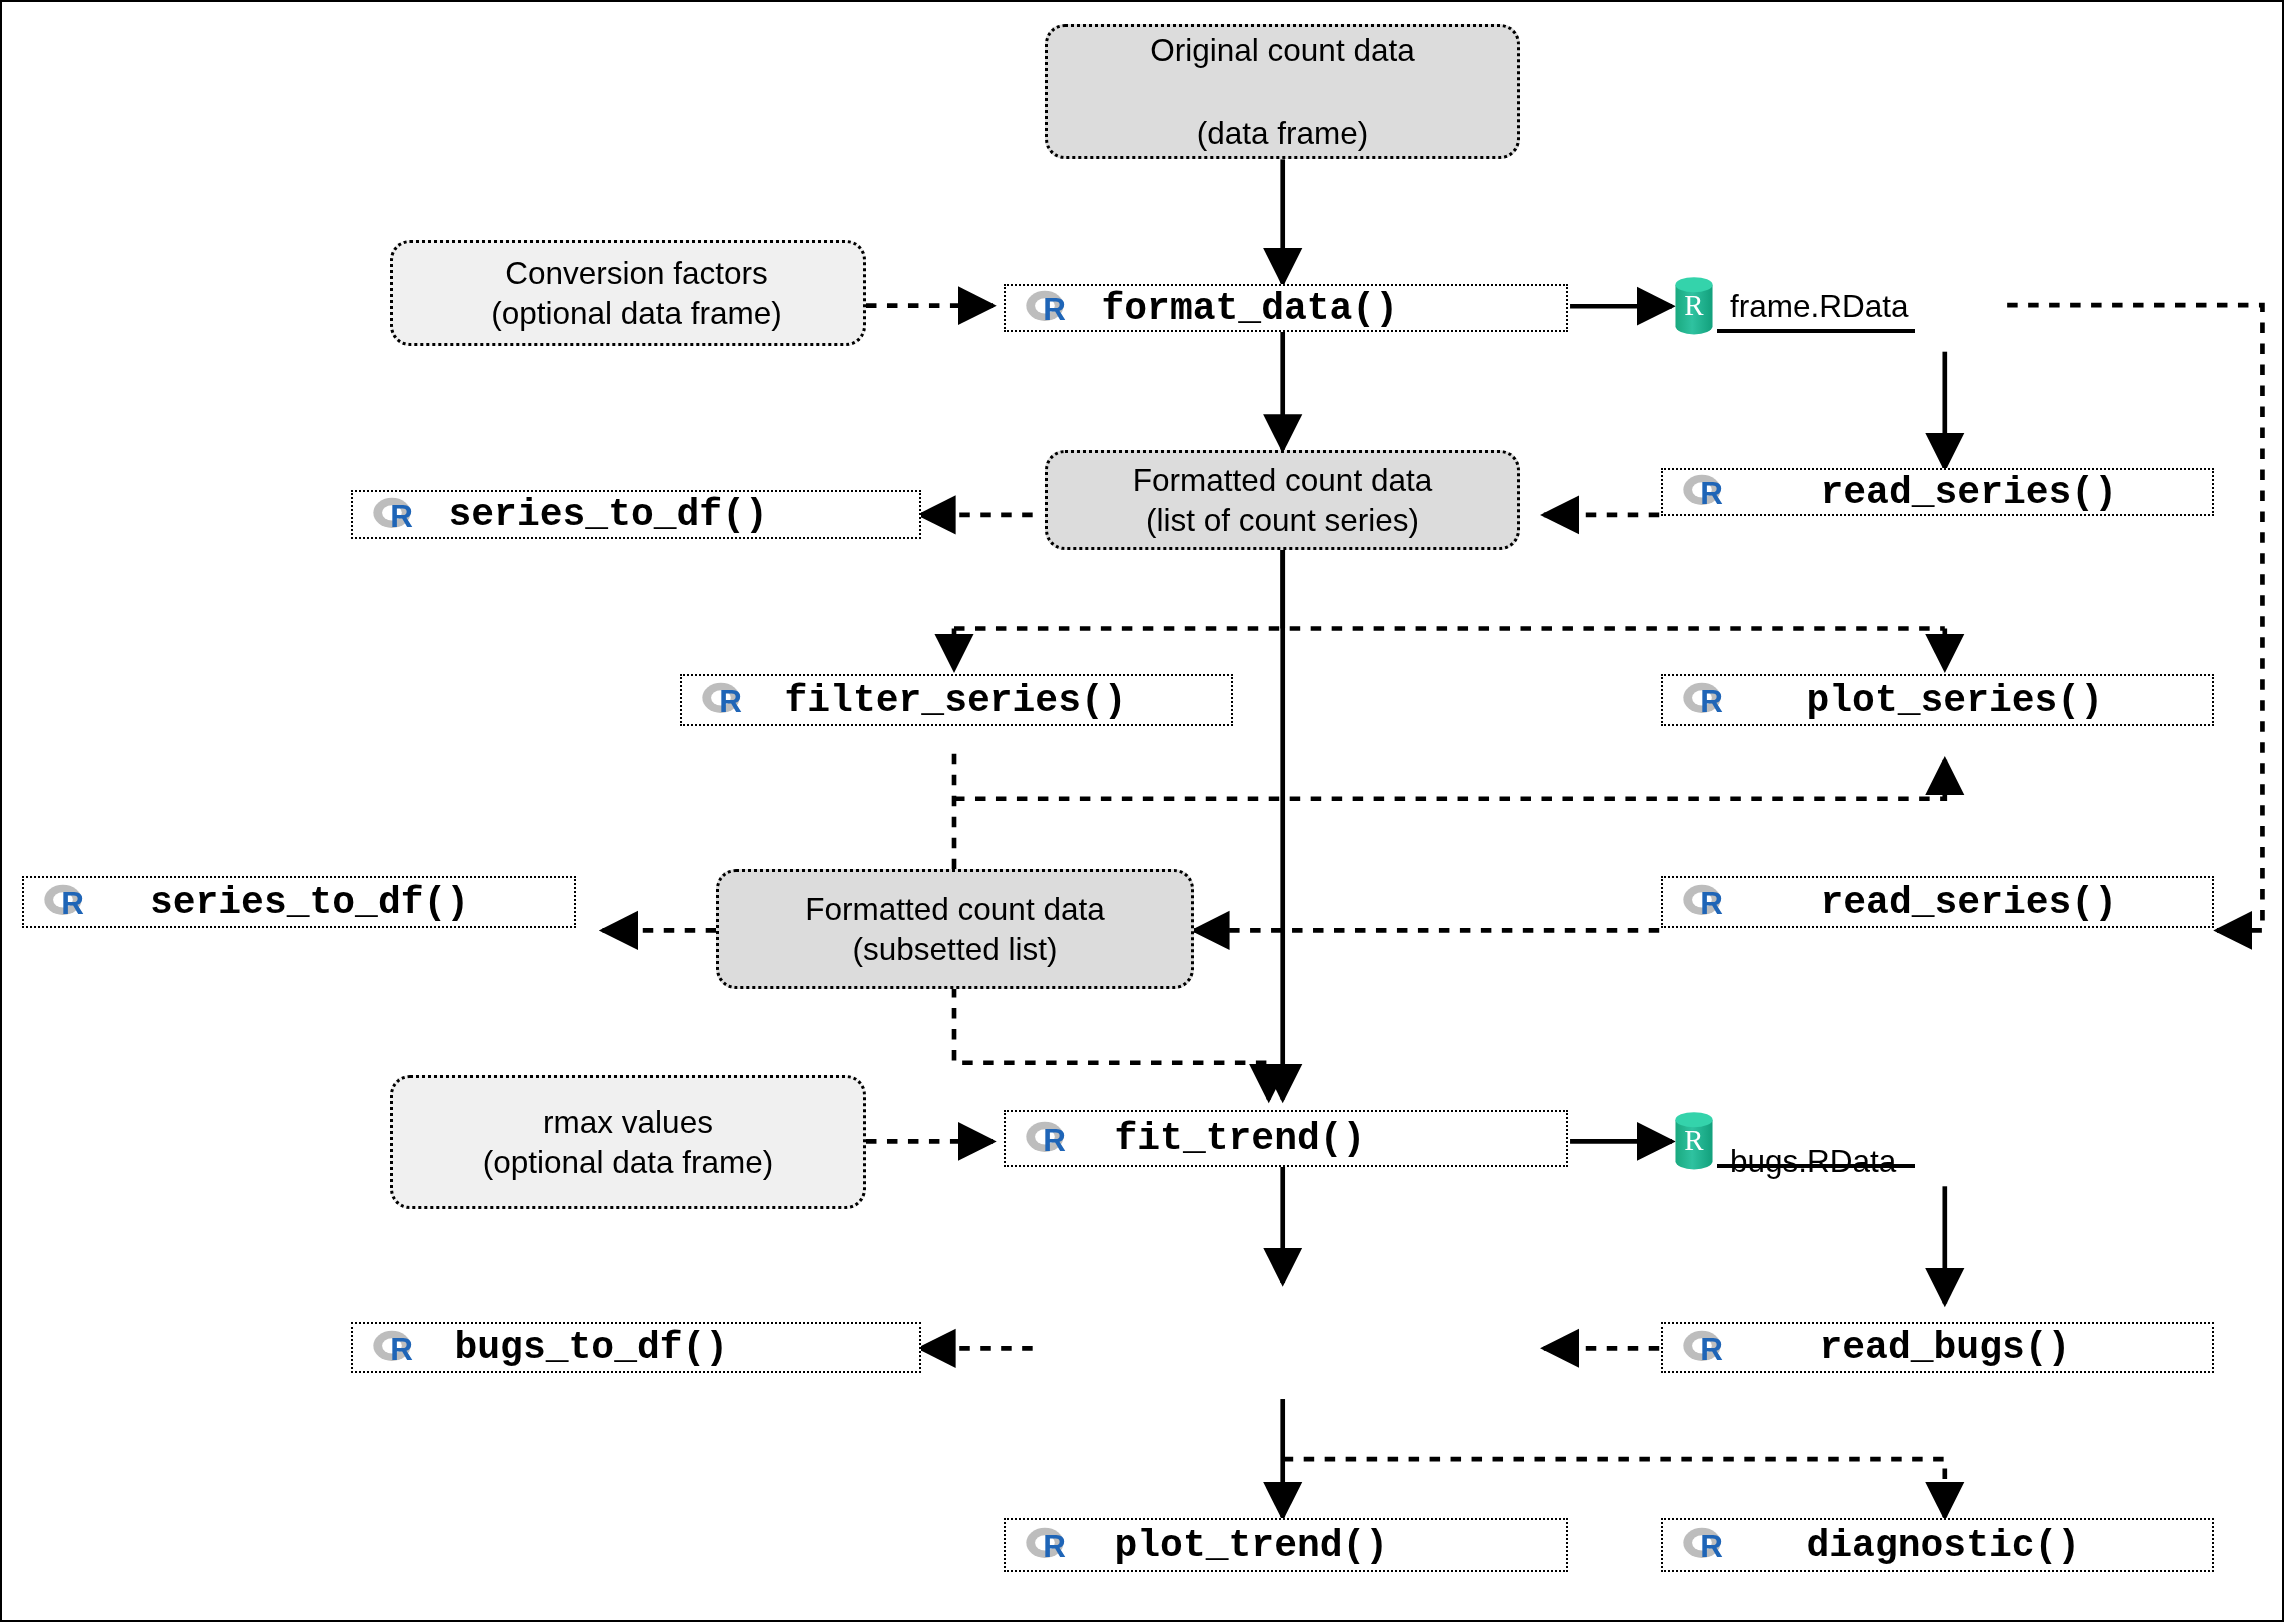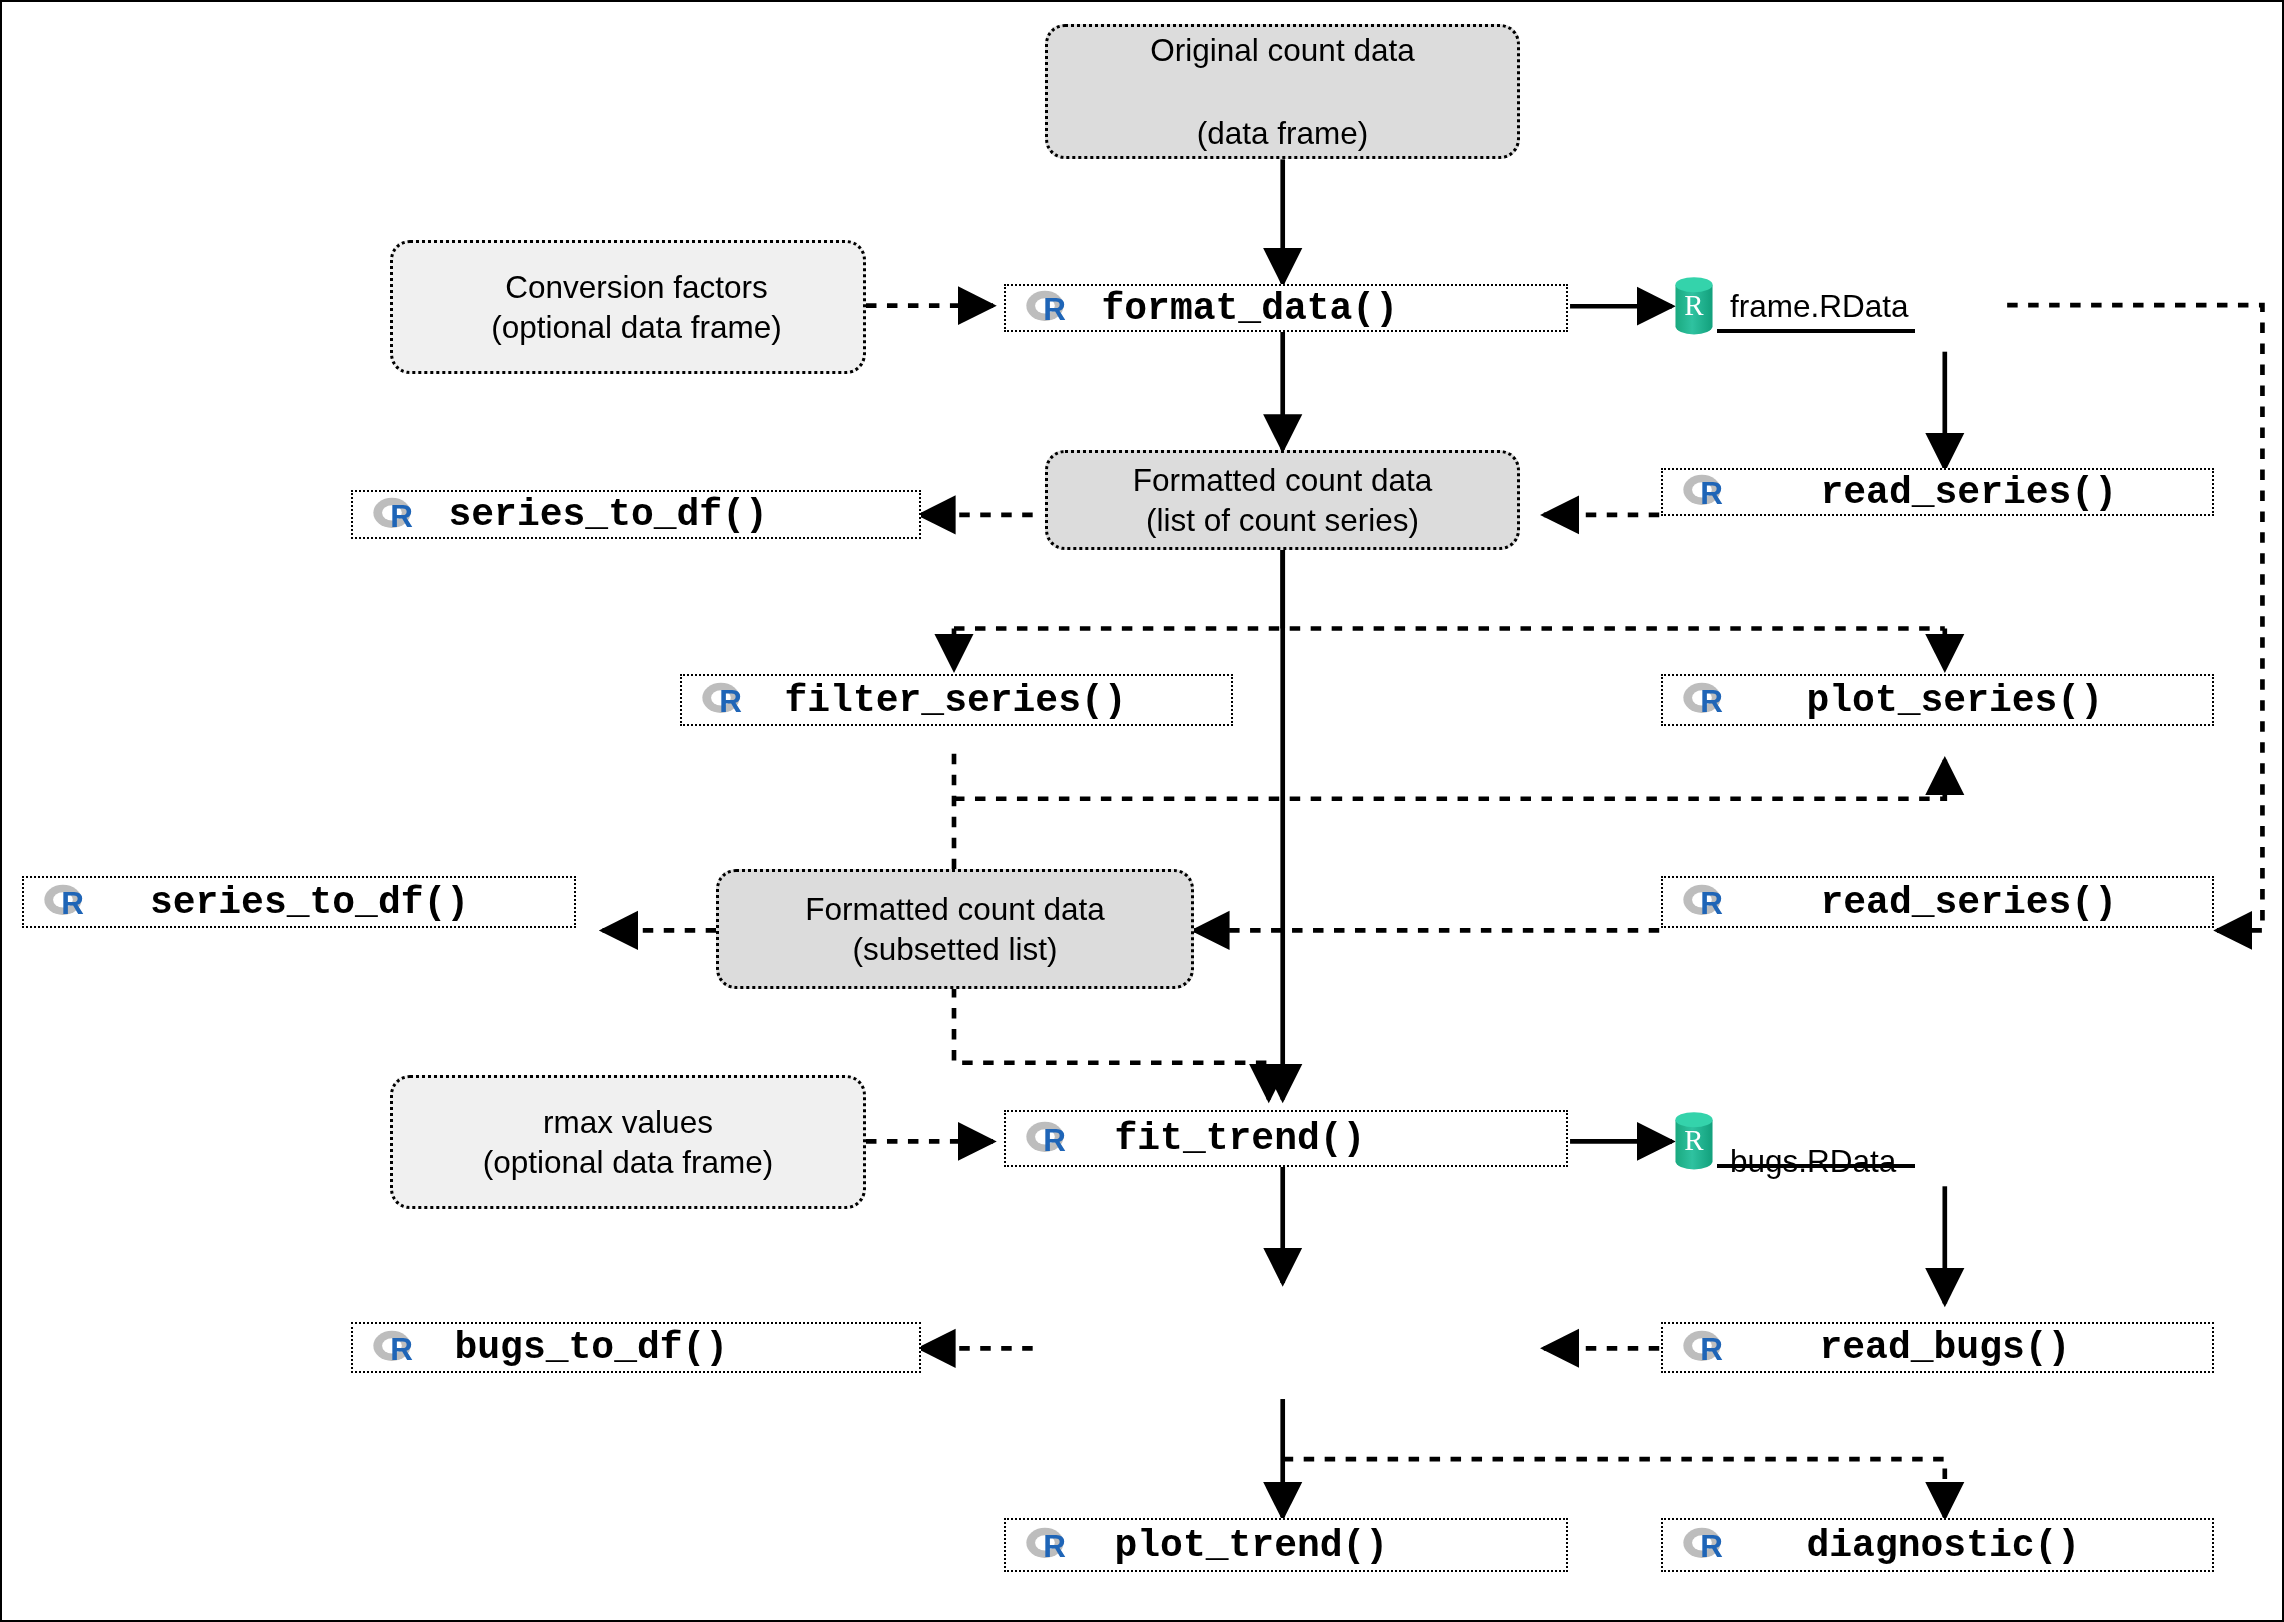--- a/index.html
+++ b/index.html
@@ -94,21 +94,21 @@
     <g stroke="#000" fill="none" stroke-width="8" stroke-dasharray="18 18">
       <path d="M1633,1075 L3333,1075"></path>
     </g>
   </svg>
 
   <div class="node databox dark" style="left:1043px;top:22px;width:475px;height:135px;gap:42px;">
     <div class="l1">Original count data</div>
     <div class="l2">(data frame)</div>
   </div>
 
-  <div class="node databox light" style="left:388px;top:238px;width:476px;height:134px;padding-left:17px;">
+  <div class="node databox light" style="left:388px;top:238px;width:476px;height:106px;padding-left:17px;">
     <div class="l1">Conversion factors</div>
     <div class="l2">(optional data frame)</div>
   </div>
 
   <div class="node fnbox" style="left:1002px;top:282px;width:564px;height:48px;padding-left:17.5px;">
     <span class="rlogo">
       <svg width="50" height="40" viewBox="0 0 86 68" xmlns="http://www.w3.org/2000/svg">
         <ellipse cx="36" cy="32" rx="32" ry="26" fill="#bdbdbd"></ellipse>
         <ellipse cx="36" cy="32" rx="17" ry="13" fill="#ffffff"></ellipse>
         <text x="33" y="56" font-family="Liberation Sans, sans-serif" font-size="54" font-weight="700" fill="#1f65b7">R</text>

